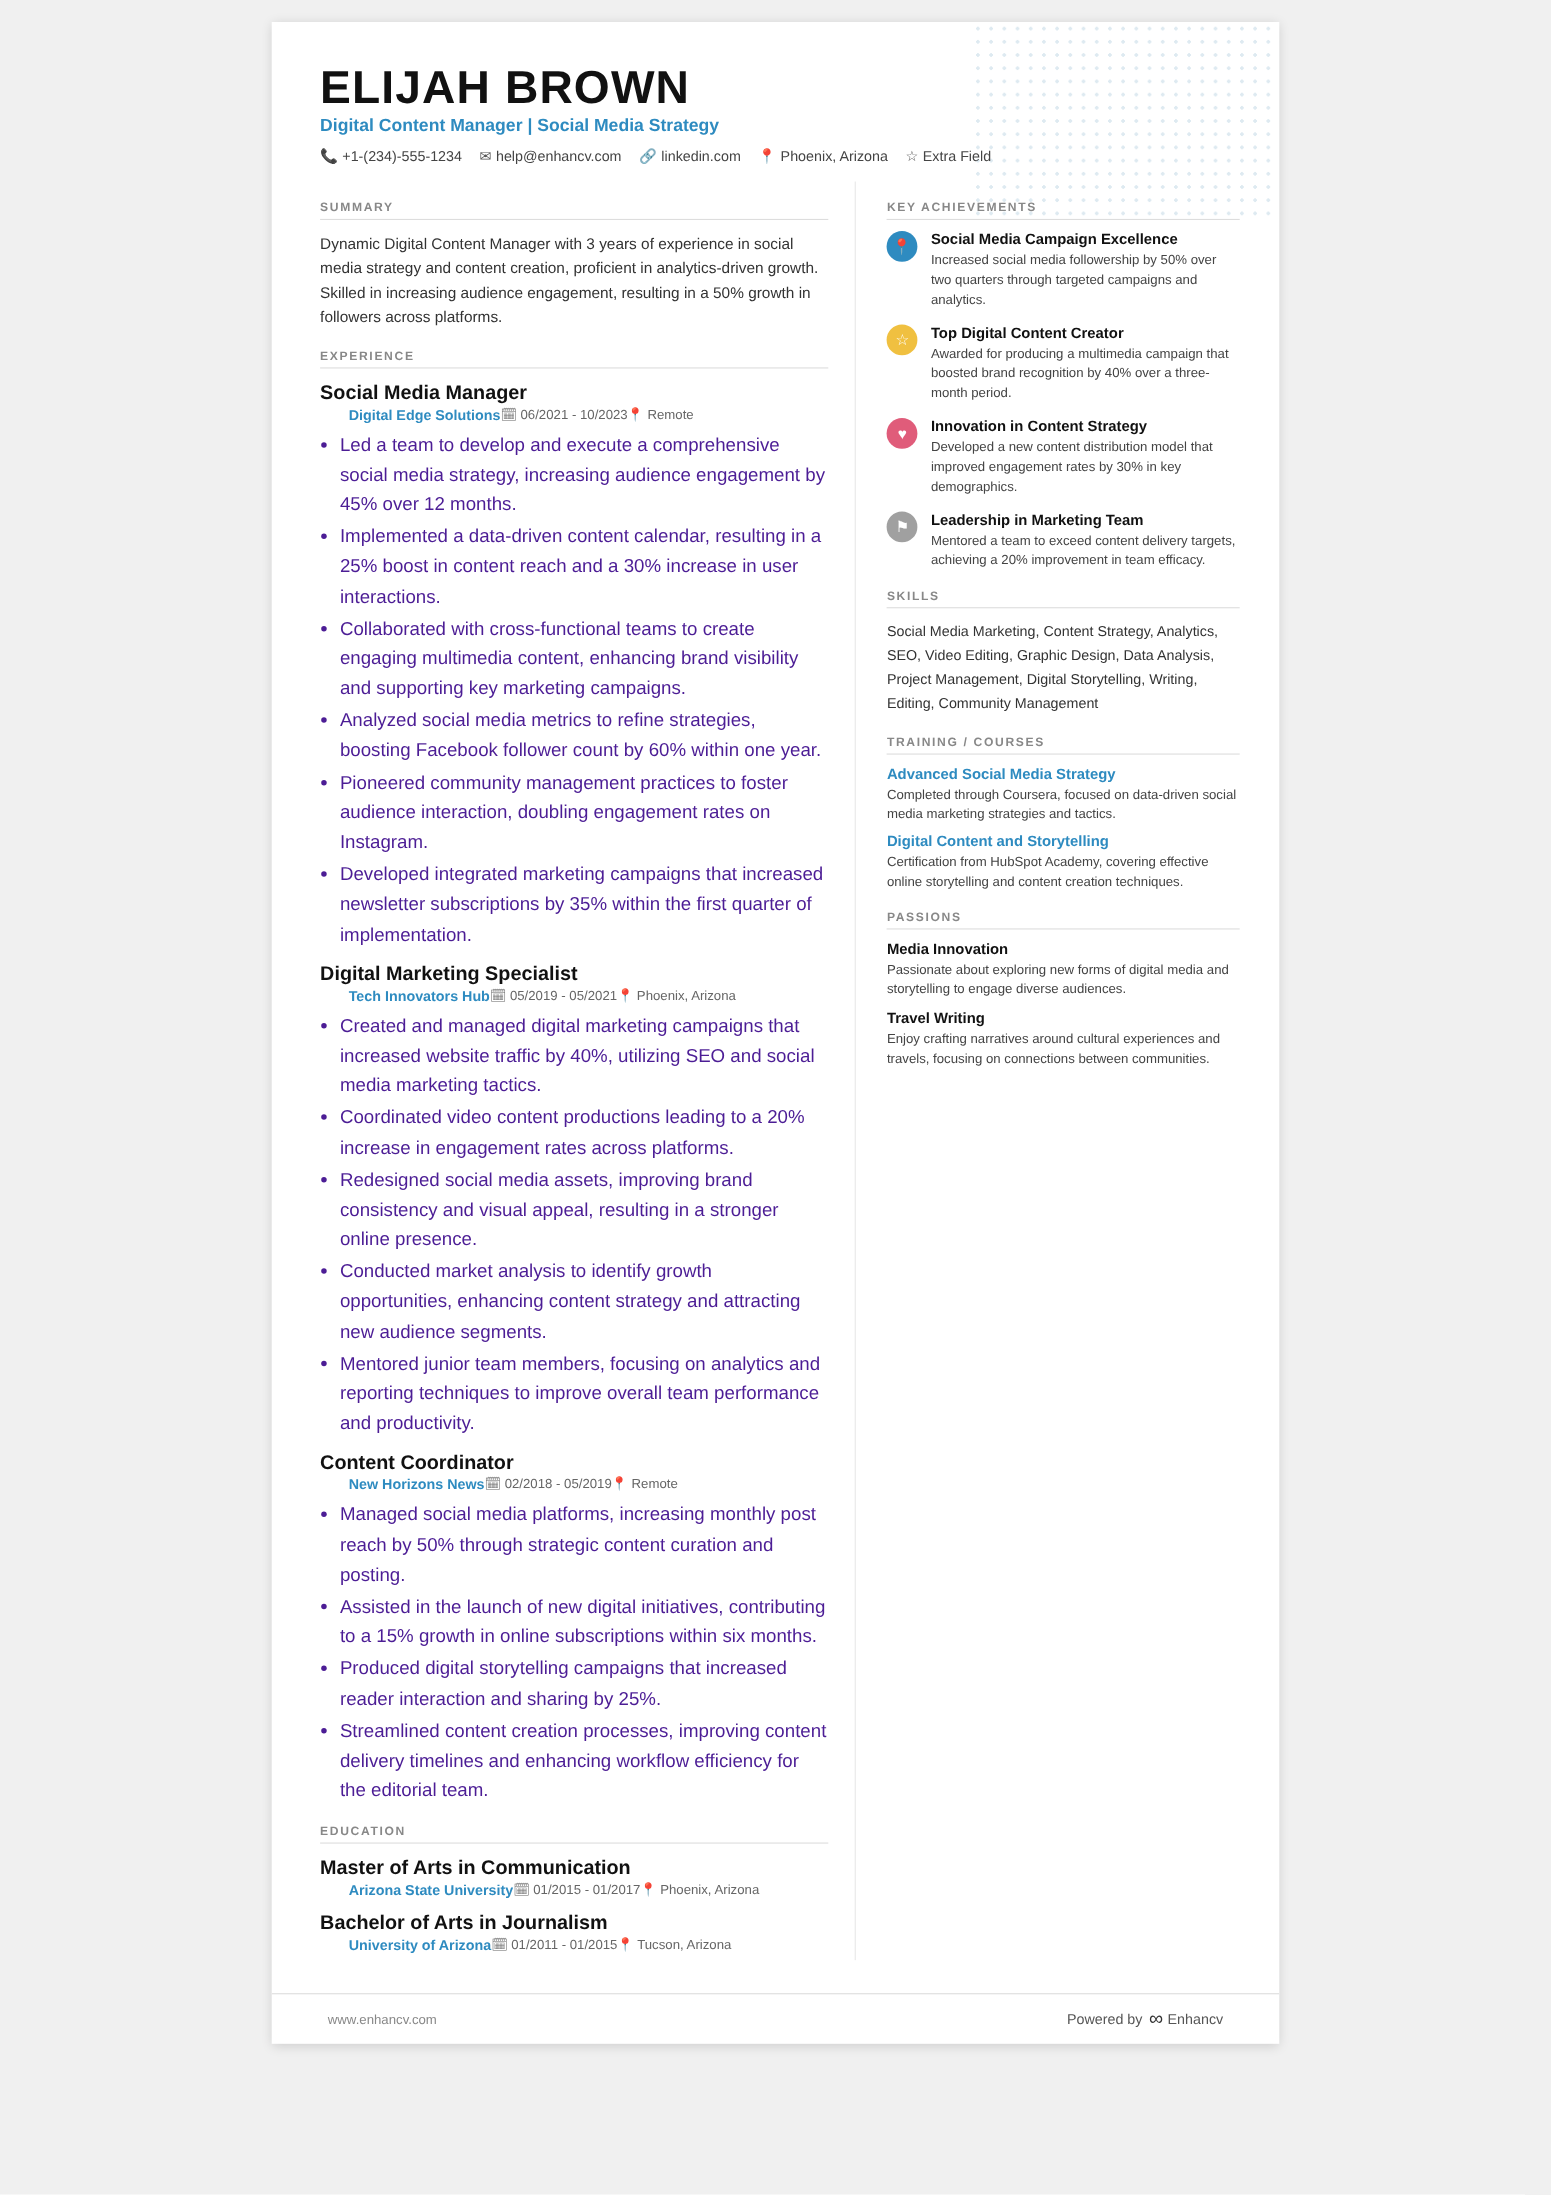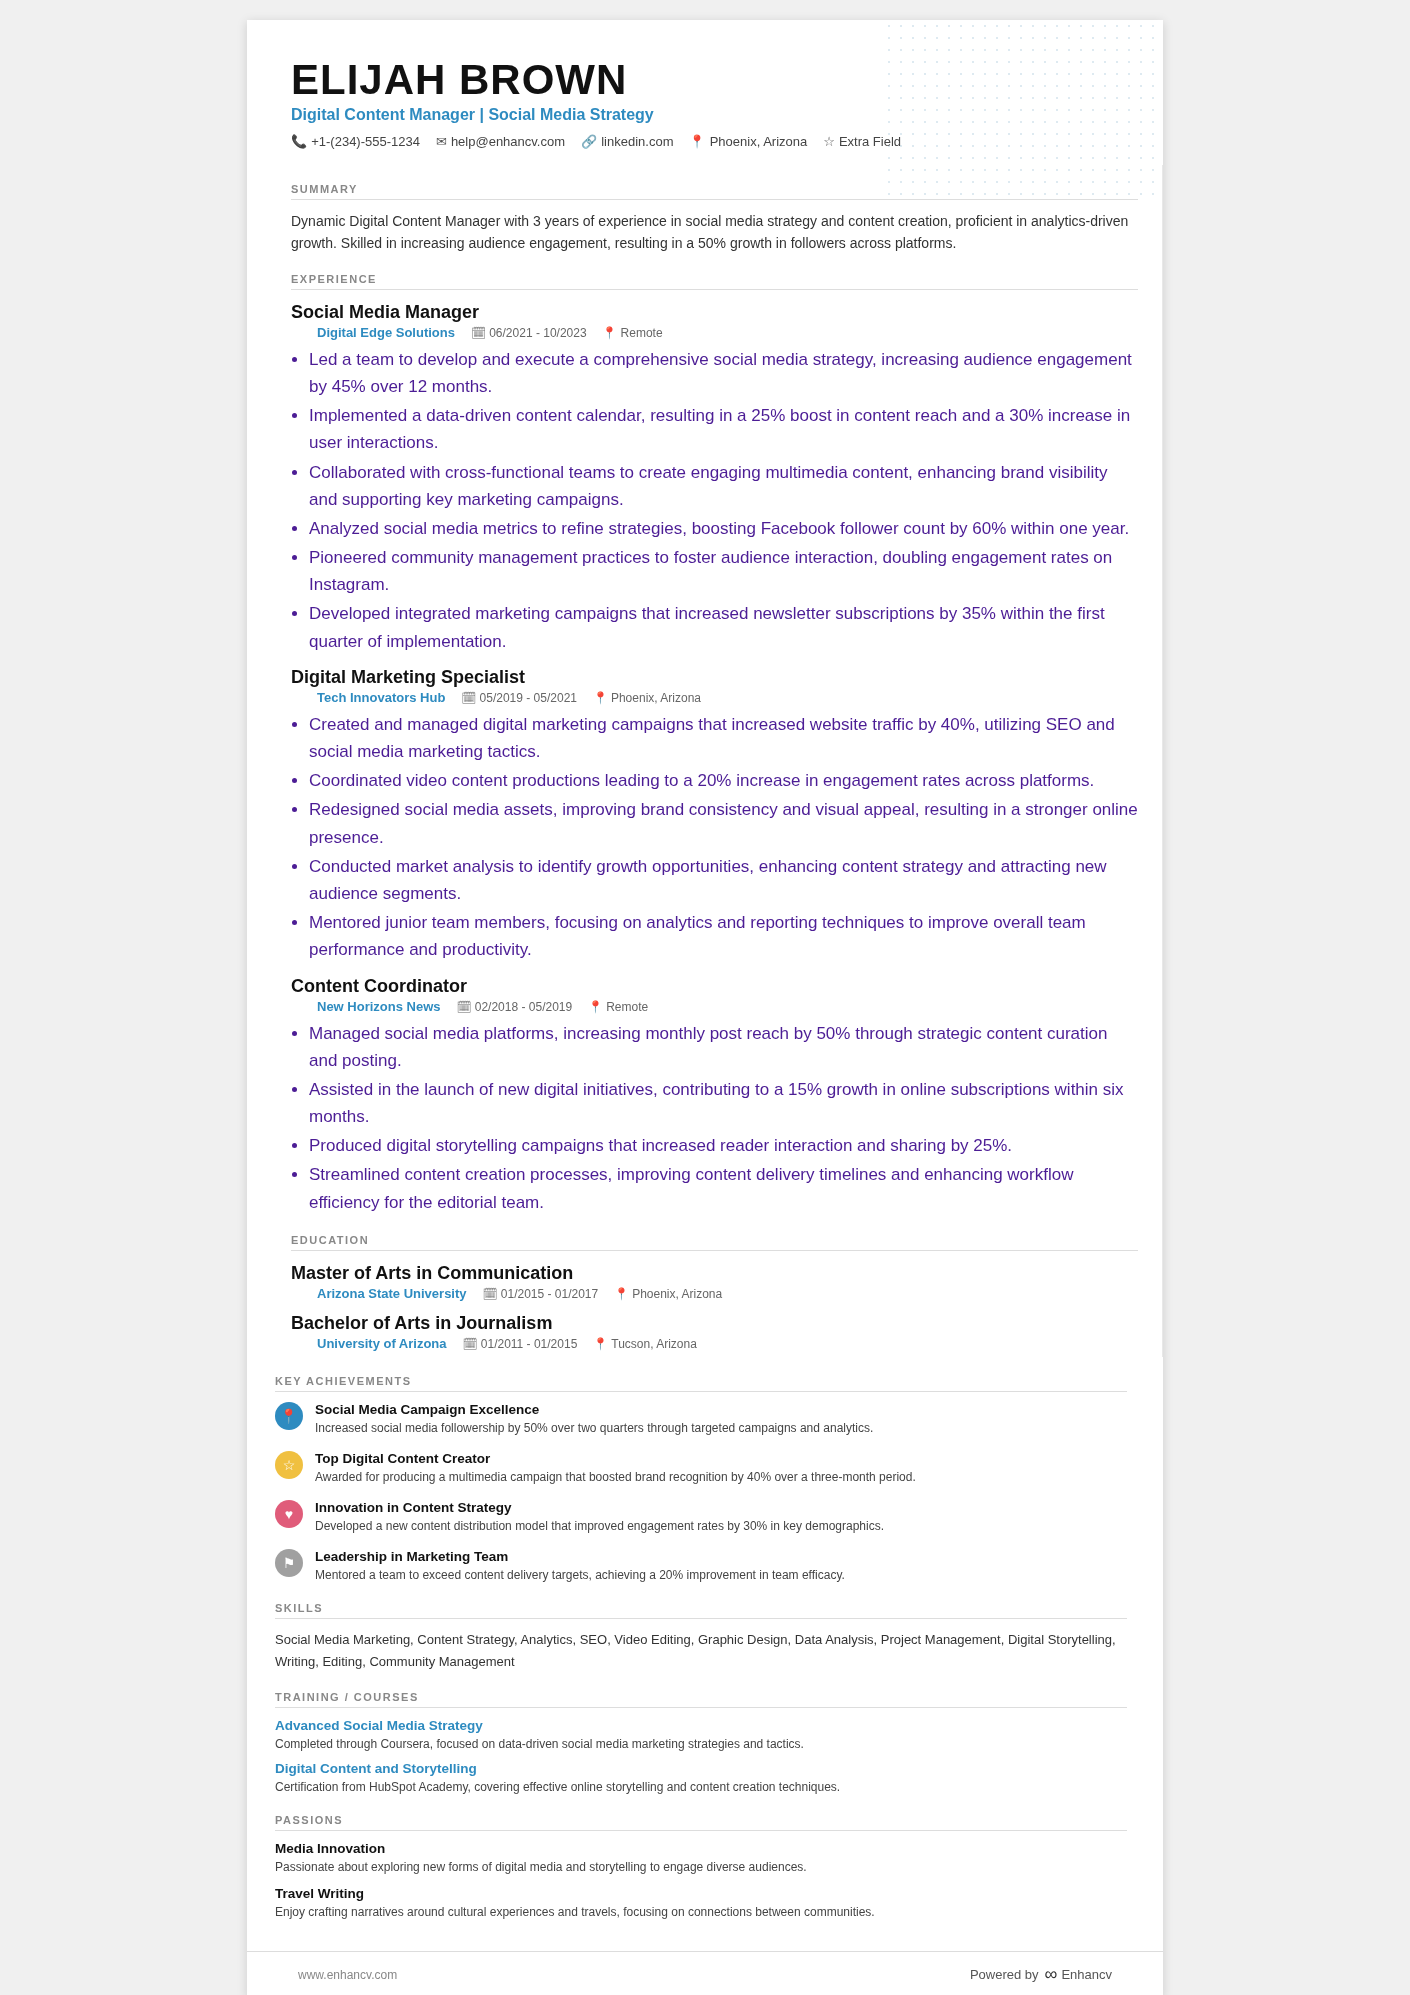--- a/index.html
+++ b/index.html
@@ -60,21 +60,20 @@
       gap: 4px;
     }
     .contact-icon {
       color: #555;
       font-size: 13px;
     }
     
     .main-content {
       display: flex;
       padding: 0 0 30px 0;
-      flex-direction: column;
     }
     .left-col {
       flex: 0 0 58%;
       padding: 0 24px 0 44px;
       border-right: 1.5px solid #e8e8e8;
     }
     .right-col {
       flex: 0 0 42%;
       padding: 0 36px 0 28px;
     }
@@ -100,22 +99,21 @@
     
     .job-title {
       font-size: 18px;
       font-weight: 700;
       color: #111;
       margin-top: 12px;
       margin-bottom: 2px;
     }
     .job-meta {
       display: flex;
-      align-items: flex-end;
-      gap: 16px;
+      align-items: flex-start;
       font-size: 12px;
       color: #555;
       flex-wrap: wrap;
       margin-bottom: 6px;
       padding-left: 26px;
     }
     .job-company {
       color: #2e8bc0;
       font-weight: 600;
       font-size: 13px;

